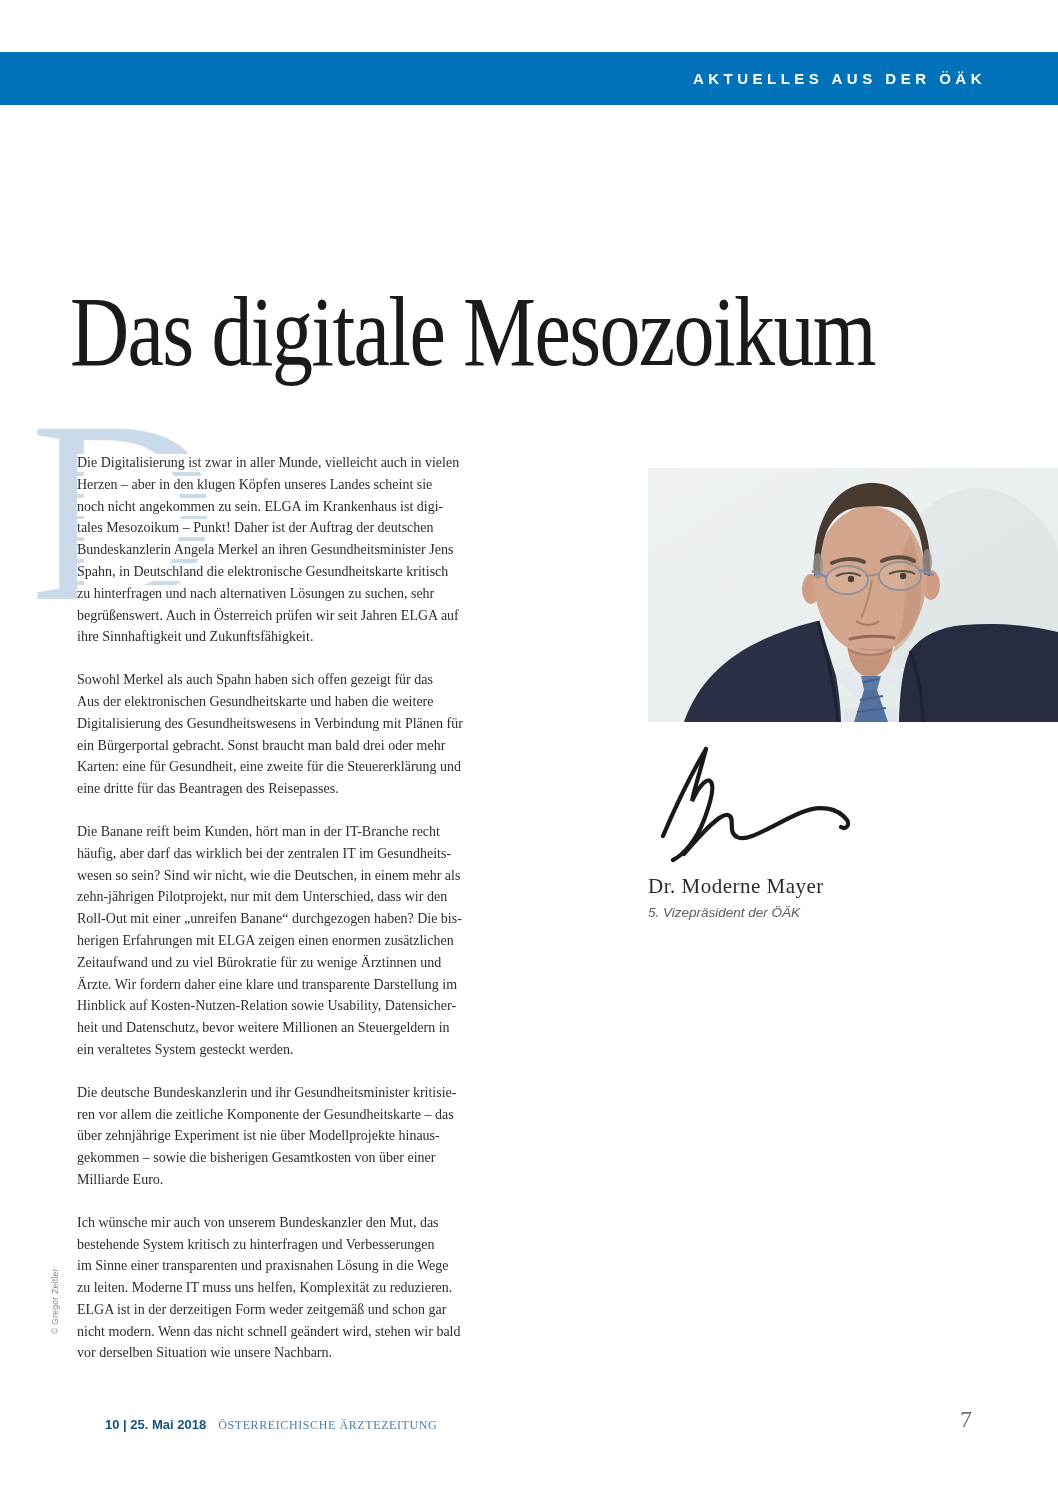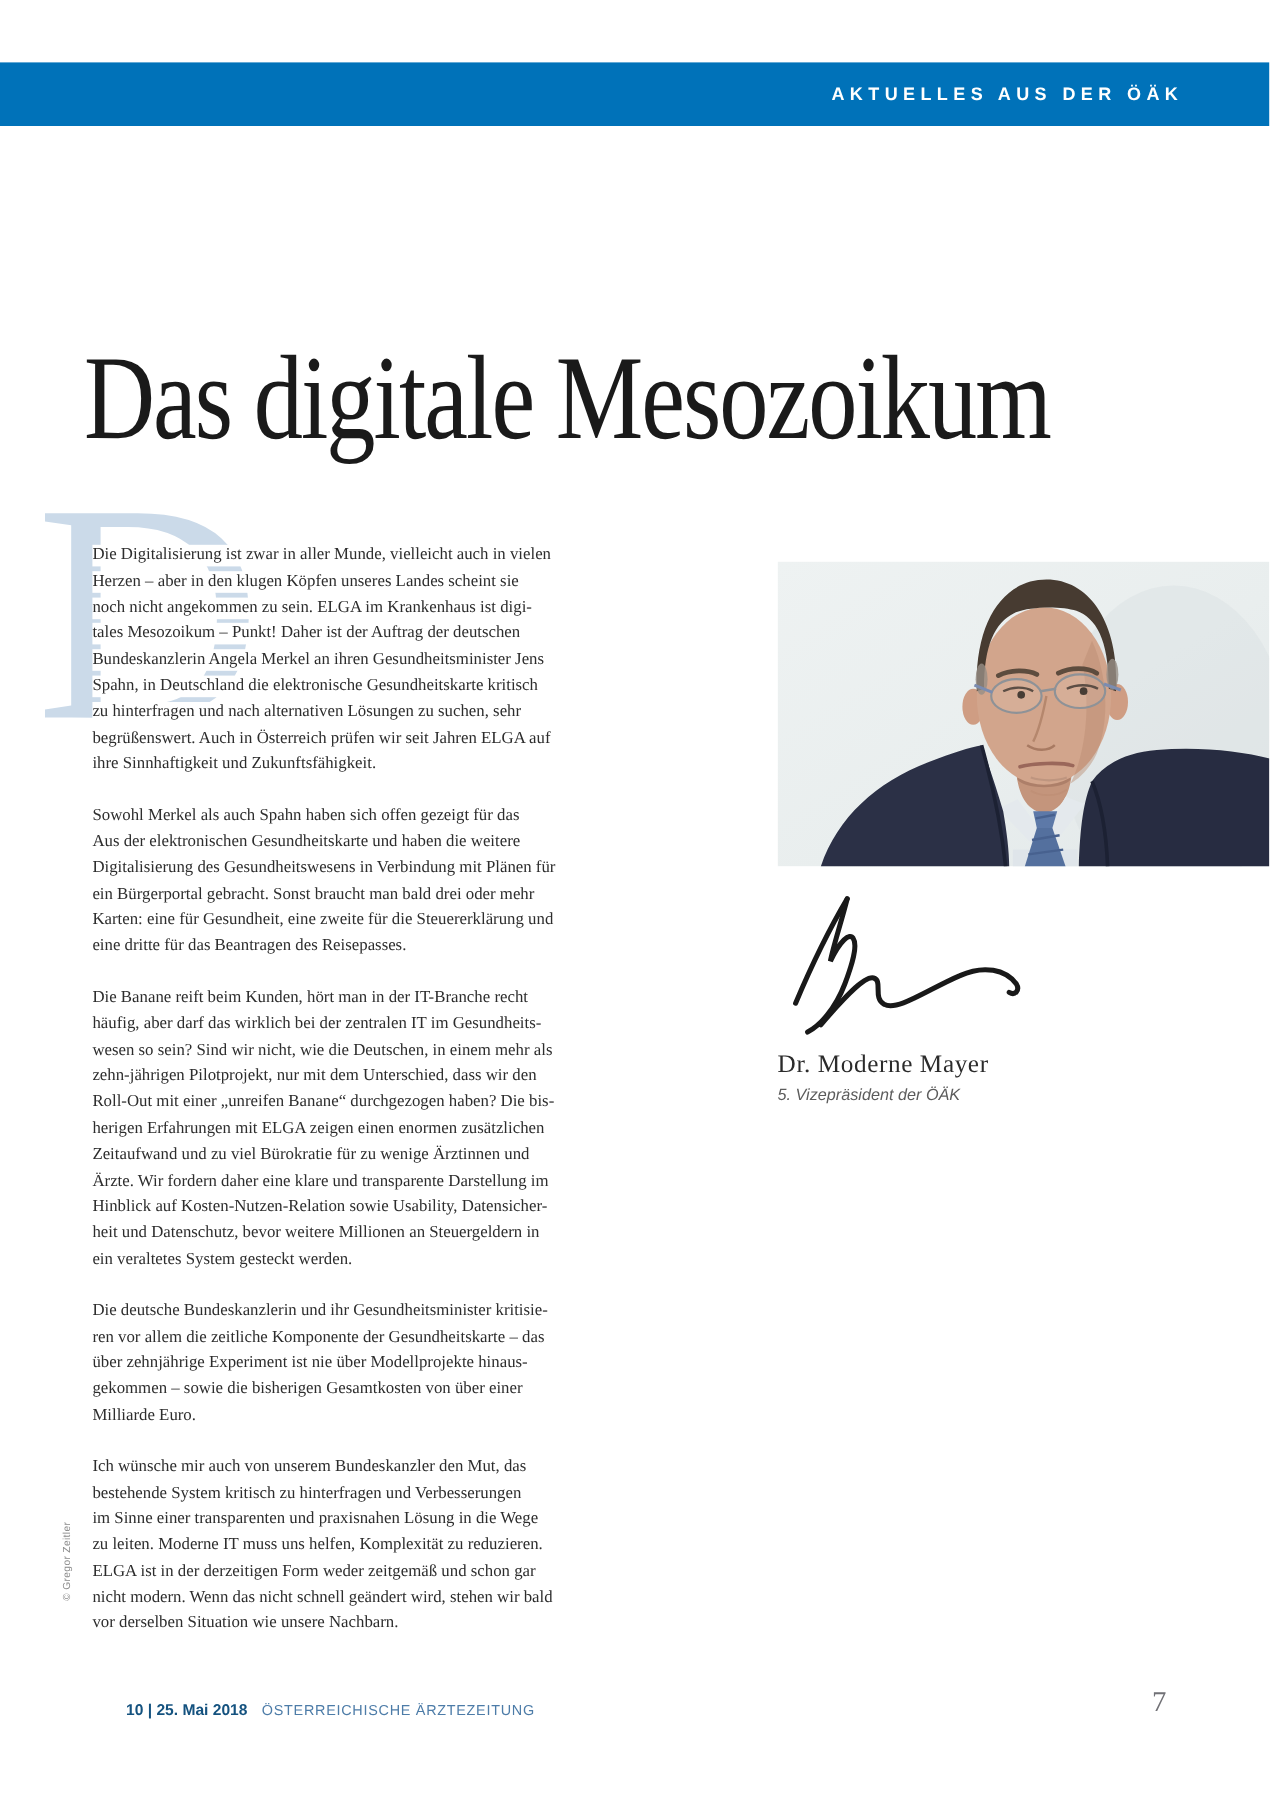--- a/index.html
+++ b/index.html
@@ -38,21 +38,21 @@
 
   
   .credit{position:absolute;left:50px;top:1334px;transform:rotate(-90deg);transform-origin:0 0;
           font-family:"Liberation Sans",sans-serif;font-size:8.5px;color:#8b8b8b;
           letter-spacing:0.3px;white-space:nowrap;}
 
   
   .footer-left{position:absolute;left:77px;top:1417px;display:flex;align-items:baseline;gap:12px;
                font-family:"Liberation Sans",sans-serif;margin-left:28px;}
   .footer-issue{font-weight:bold;font-size:13px;color:#14527f;}
-  .footer-mag{font-size:12px;color:#4d7ca8;letter-spacing:0.6px;}
+  .footer-mag{font-size:12px;color:#4d7ca8;letter-spacing:0.6px;font-family:Liberation Serif, serif;}
   .pagenum{position:absolute;left:960px;top:1406px;font-family:"Liberation Serif",serif;
            font-size:24px;color:#717176;}
 </style>
 </head>
 <body>
 
 <div class="page">
 
   <div class="topbar">
     <span>AKTUELLES AUS DER ÖÄK</span>

